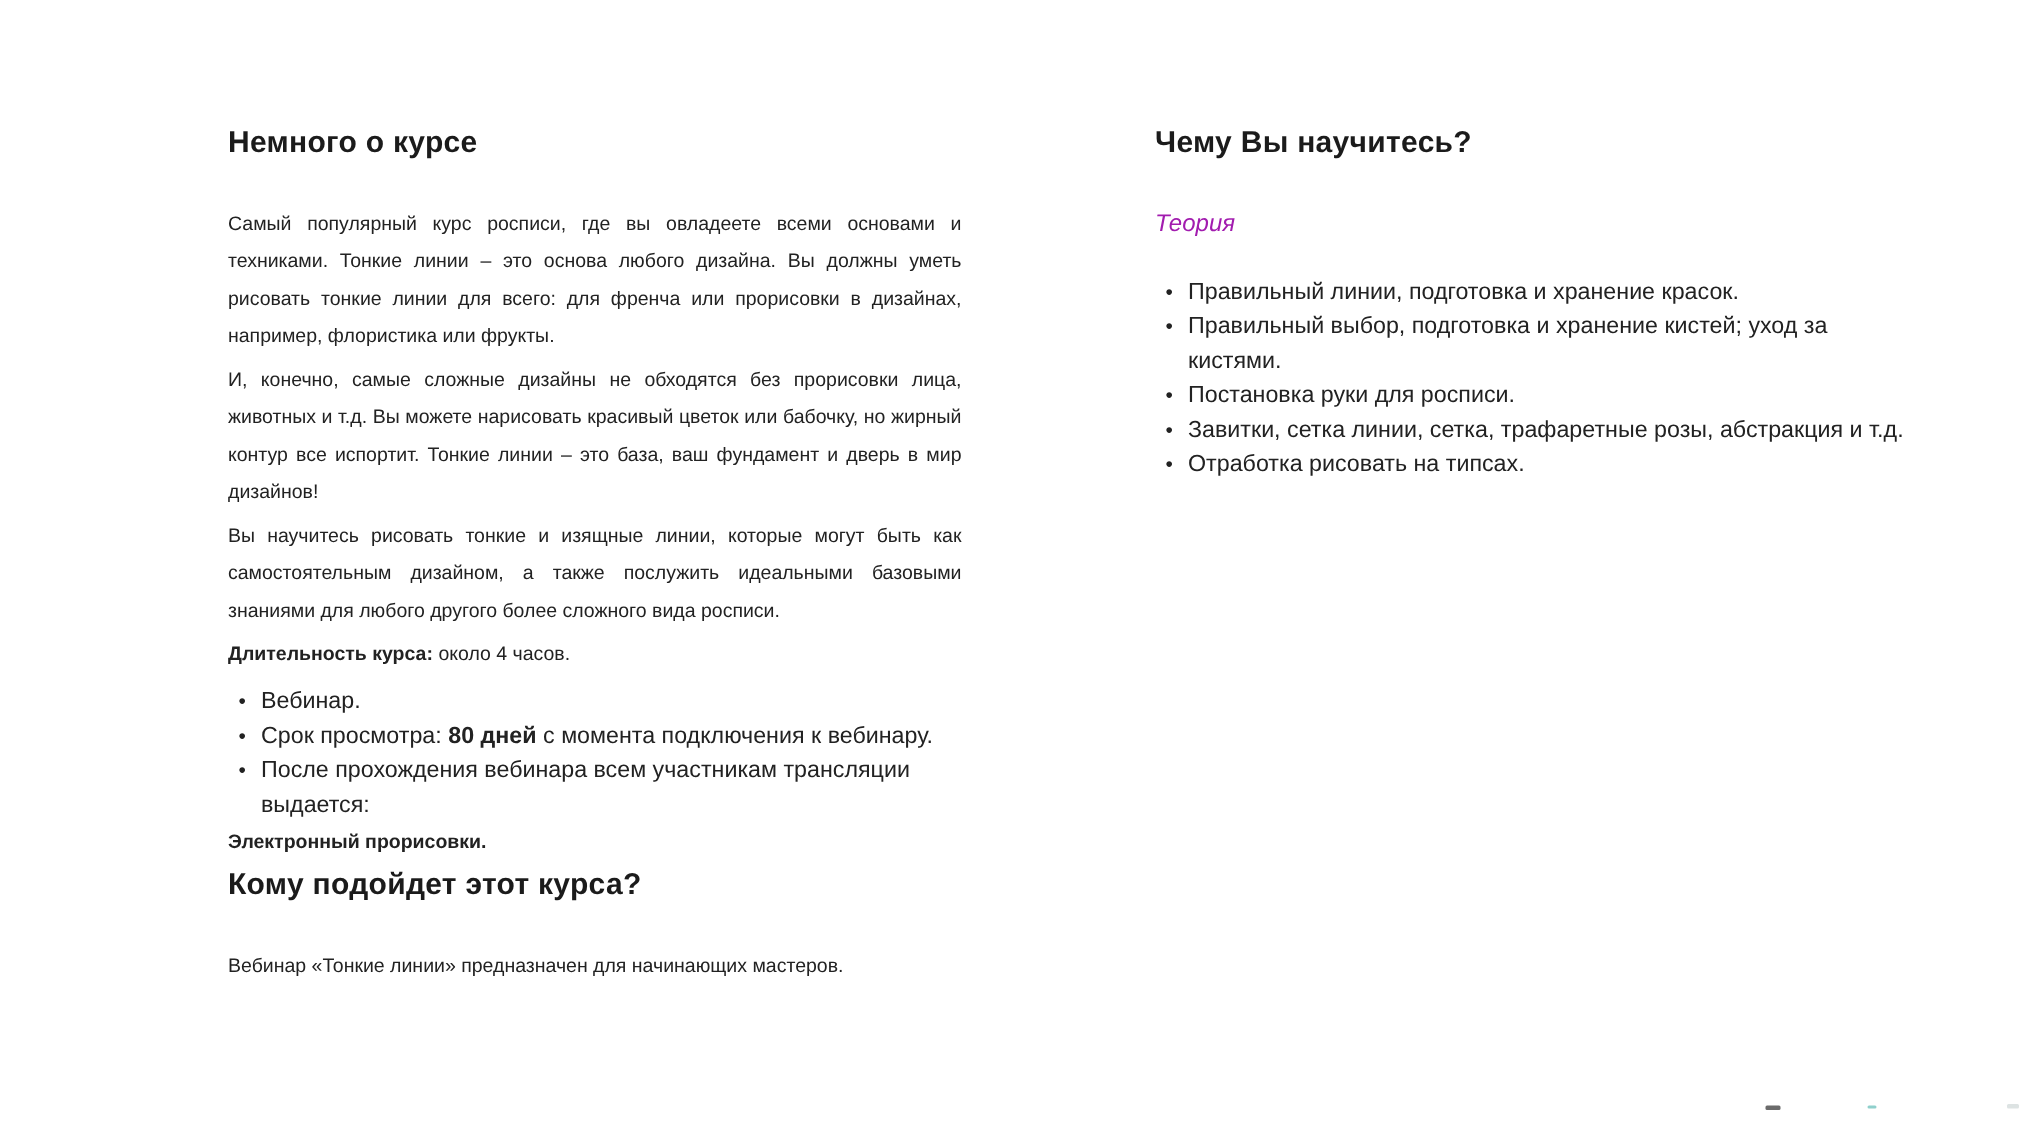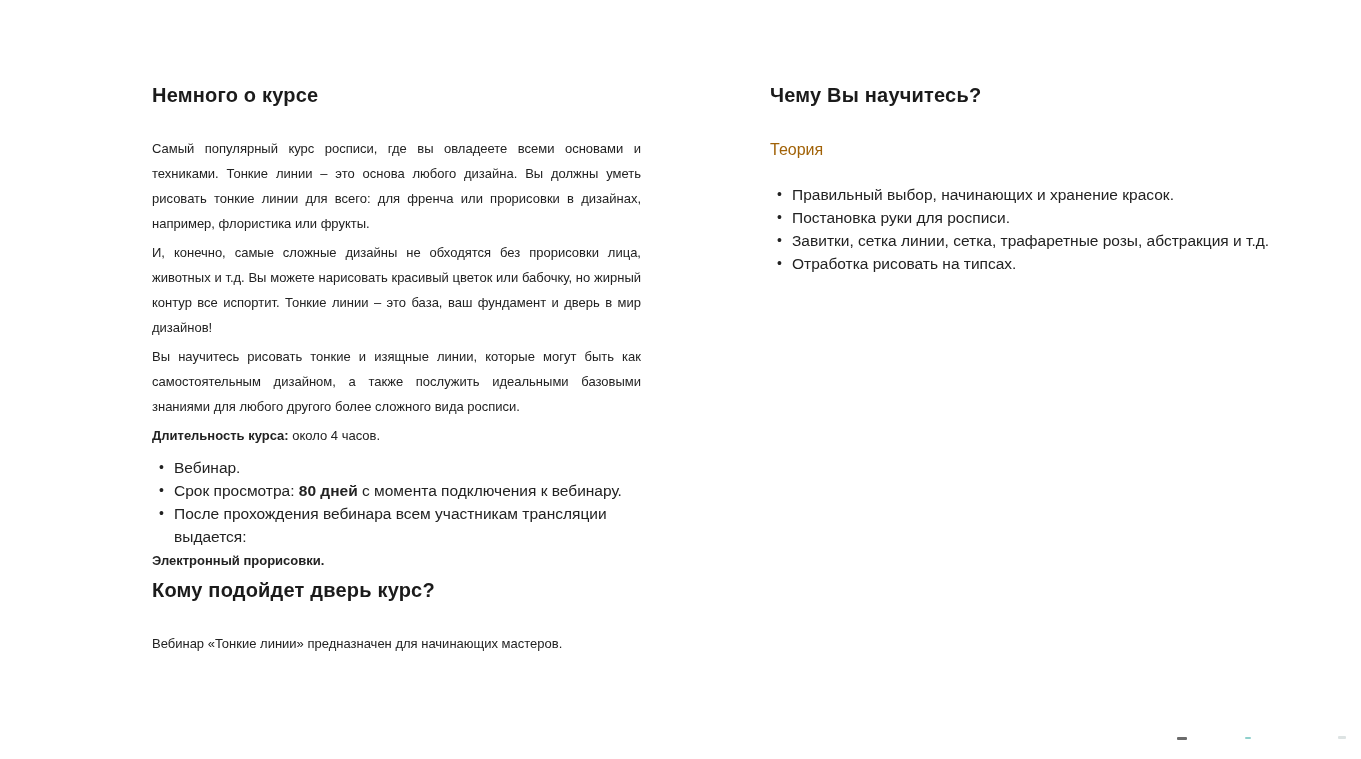--- a/index.html
+++ b/index.html
@@ -42,21 +42,22 @@
     font-size: 14px;
   }
 
   .certificate { margin-top: 8px; font-weight: 700; }
 
   .audience-title { margin-top: 80px; }
 
   .subtitle {
     margin: 29px 0 0 0;
     font-size: 16px; line-height: 25px;
-    color: #a16207;
+    color: #a21caf;
+    font-style: italic;
   }
   .col-right ul.bullet-list { margin-top: 21px; }
 
   
   .artifact { position: absolute; border-radius: 1px; }
   .artifact-dark  { left: 1177px; top: 737px; width: 10px; height: 3px; }
   .artifact-teal  { left: 1245px; top: 737px; width: 6px;  height: 2px; }
   .artifact-light { left: 1338px; top: 736px; width: 8px;  height: 3px; }
 </style>
 </head>
@@ -74,30 +75,31 @@
     <p class="body-par no-justify"><span class="bold">Длительность курса:</span> <span>около 4 часов.</span></p>
 
     <ul class="bullet-list">
       <li><span>Вебинар.</span></li>
       <li><span>Срок просмотра:</span> <span class="bold">80 дней</span> <span>с момента подключения к вебинару.</span></li>
       <li><span>После прохождения вебинара всем участникам трансляции выдается:</span></li>
     </ul>
 
     <p class="body-par no-justify certificate">Электронный прорисовки.</p>
 
-    <h2 class="section-title audience-title">Кому подойдет дверь курс?</h2>
+    <h2 class="section-title audience-title">Кому подойдет этот курса?</h2>
     <p class="body-par no-justify">Вебинар «Тонкие линии» предназначен для начинающих мастеров.</p>
   </section>
 
   <section class="col-right">
     <h2 class="section-title">Чему Вы научитесь?</h2>
     <div class="subtitle">Теория</div>
 
     <ul class="bullet-list">
-      <li>Правильный выбор, начинающих и хранение красок.</li>
+      <li>Правильный линии, подготовка и хранение красок.</li>
+      <li>Правильный выбор, подготовка и хранение кистей; уход за кистями.</li>
       <li>Постановка руки для росписи.</li>
       <li>Завитки, сетка линии, сетка, трафаретные розы, абстракция и т.д.</li>
       <li>Отработка рисовать на типсах.</li>
     </ul>
   </section>
 
   <div class="artifact artifact-dark" style="background: rgb(107, 107, 107);"></div>
   <div class="artifact artifact-teal" style="background: rgb(143, 208, 204);"></div>
   <div class="artifact artifact-light" style="background: rgb(221, 227, 227);"></div>
 

